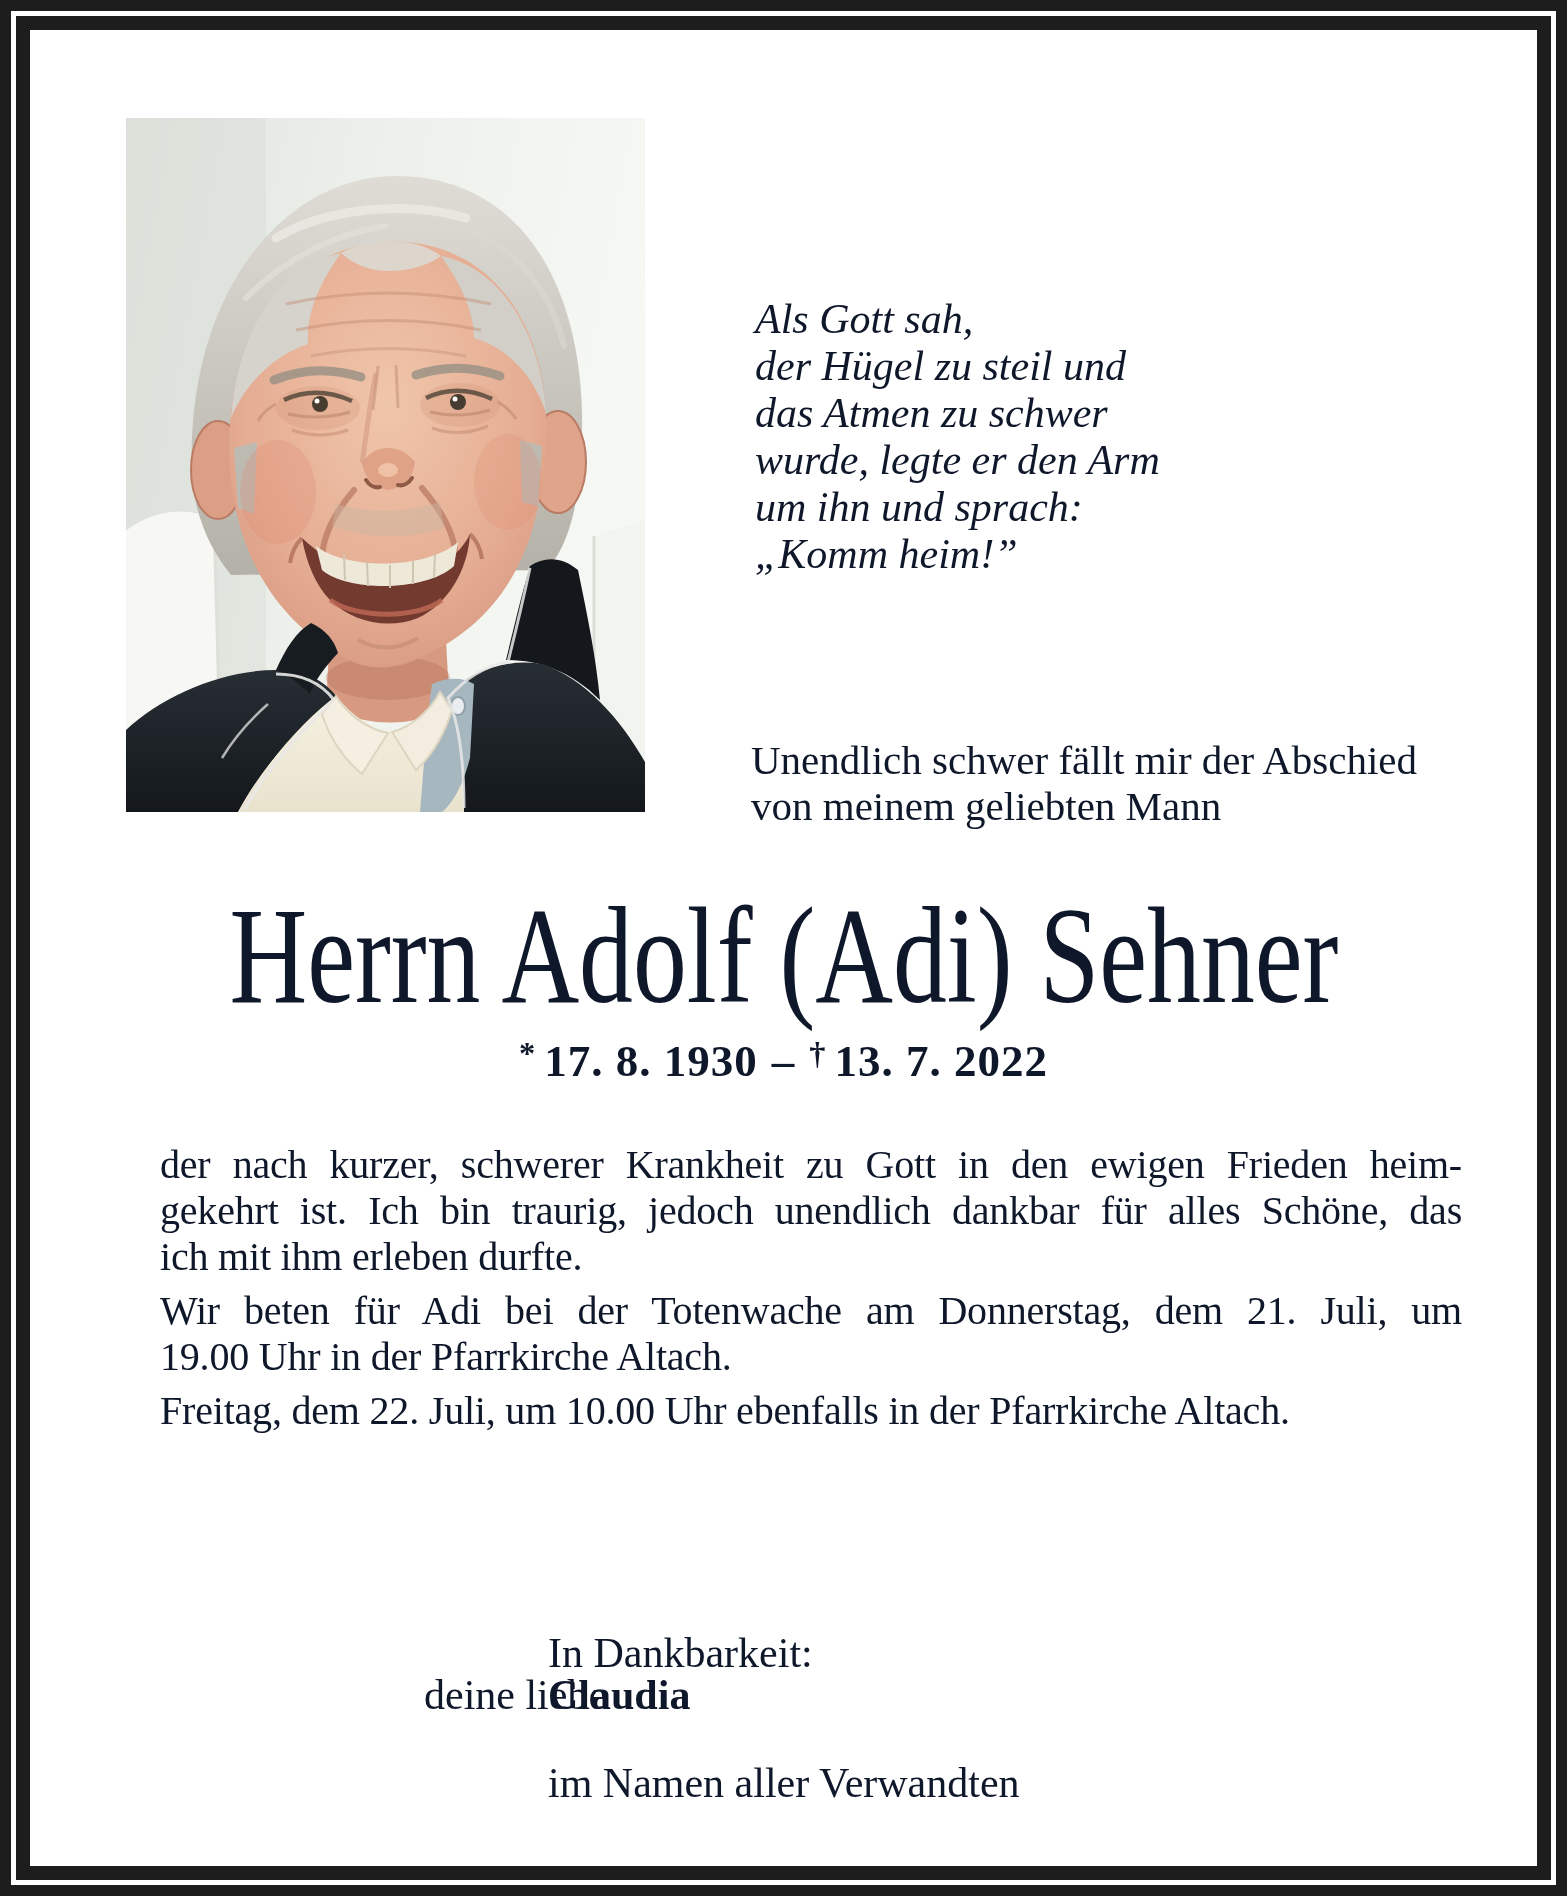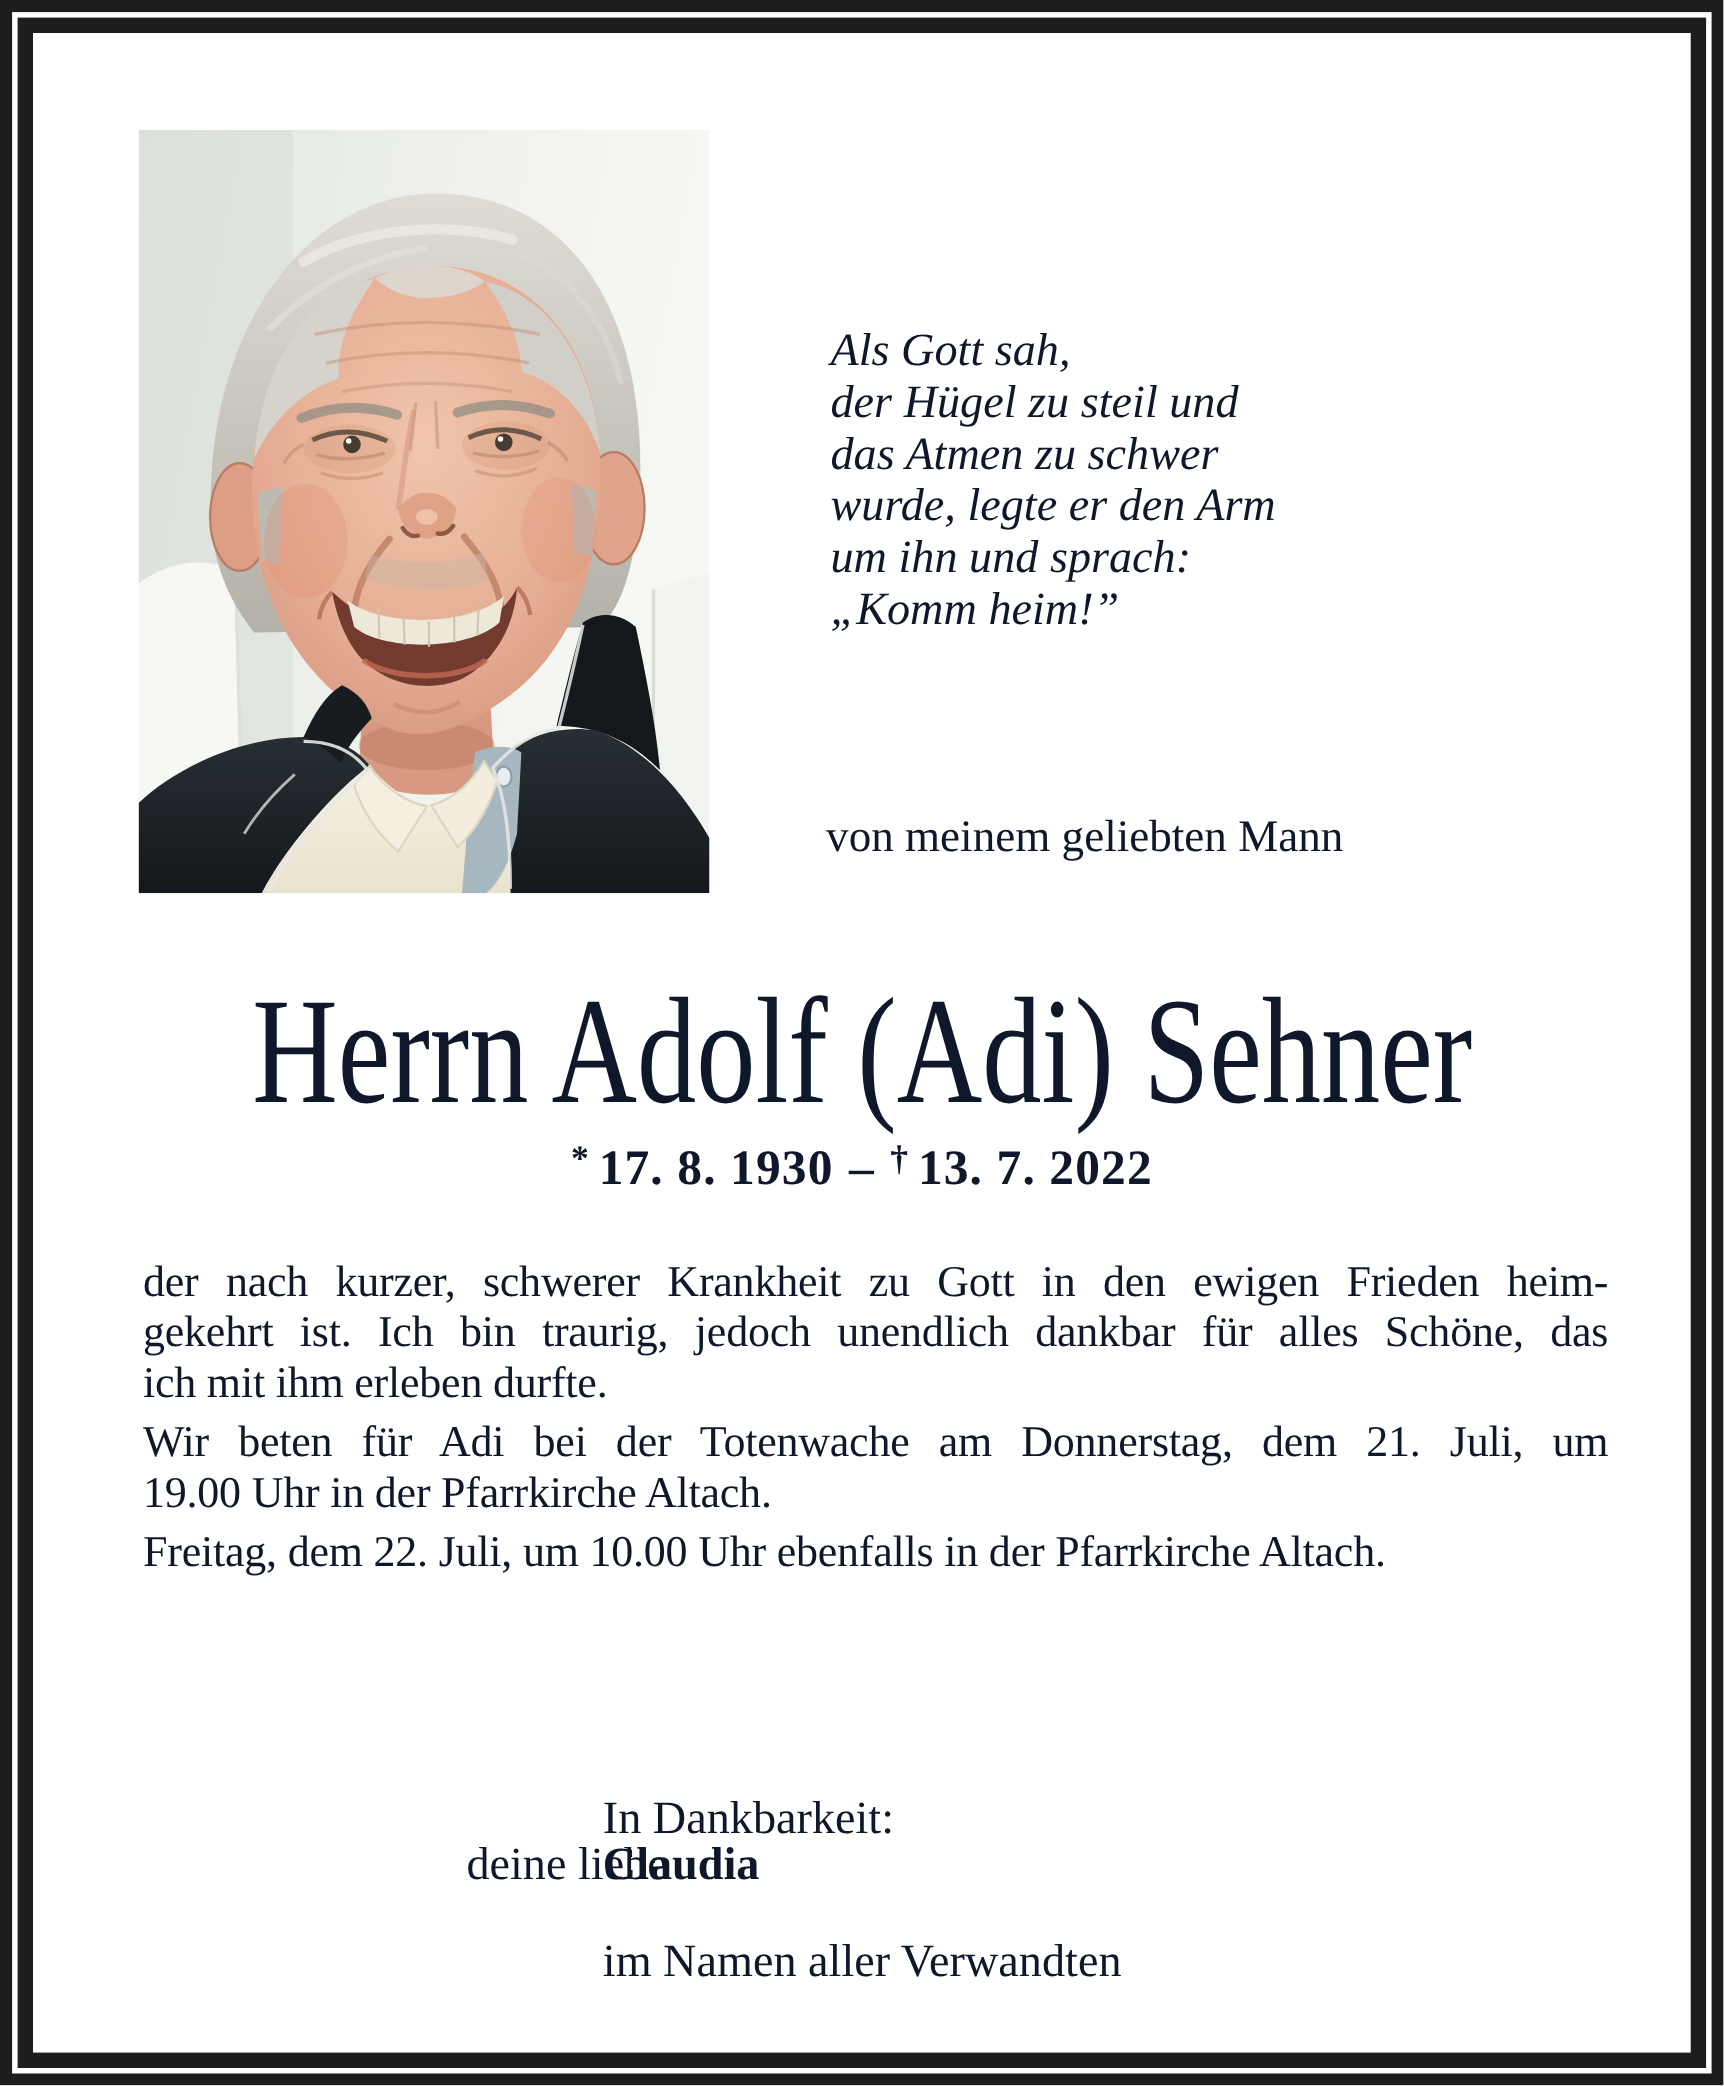--- a/index.html
+++ b/index.html
@@ -42,21 +42,21 @@
     letter-spacing:1px;
   }
   .dates-row .mark{font-size:0.72em;position:relative;top:-0.38em;margin-right:8px;}
   .dates-row .sep{margin:0 14px;}
 
   .body-text{
     position:absolute;left:130px;top:1142px;width:1332px;
     font-size:40px;line-height:46px;letter-spacing:-0.2px;
   }
   .body-text p{margin:0 0 8px 0;}
-  .bl{display:block;}
+  .bl{display:block;margin-left:30px;}
   .bl.j{text-align:justify;text-align-last:justify;}
 
   .place-line{
     position:absolute;left:130px;top:1529px;
     font-size:42px;line-height:48px;
   }
   .place-line .place{font-weight:bold;margin-right:10px;}
 
   .sig{position:absolute;font-size:42px;line-height:46px;white-space:nowrap;}
   .sig-gratitude{left:548px;top:1630px;}
@@ -198,20 +198,21 @@
   <div class="poem">
     <div>Als Gott sah,</div>
     <div>der Hügel zu steil und</div>
     <div>das Atmen zu schwer</div>
     <div>wurde, legte er den Arm</div>
     <div>um ihn und sprach:</div>
     <div>„Komm heim!”</div>
   </div>
 
   <div class="intro">
+    <div>Unendlich schwer fällt mir der Abschied</div>
     <div>von meinem geliebten Mann</div>
   </div>
 
   <div class="title-row">
     <span class="title-inner">Herrn Adolf (Adi) Sehner</span>
   </div>
 
   <div class="dates-row">
     <span class="mark">*</span><span>17. 8. 1930</span><span class="sep">–</span><span class="mark">†</span><span>13. 7. 2022</span>
   </div>

